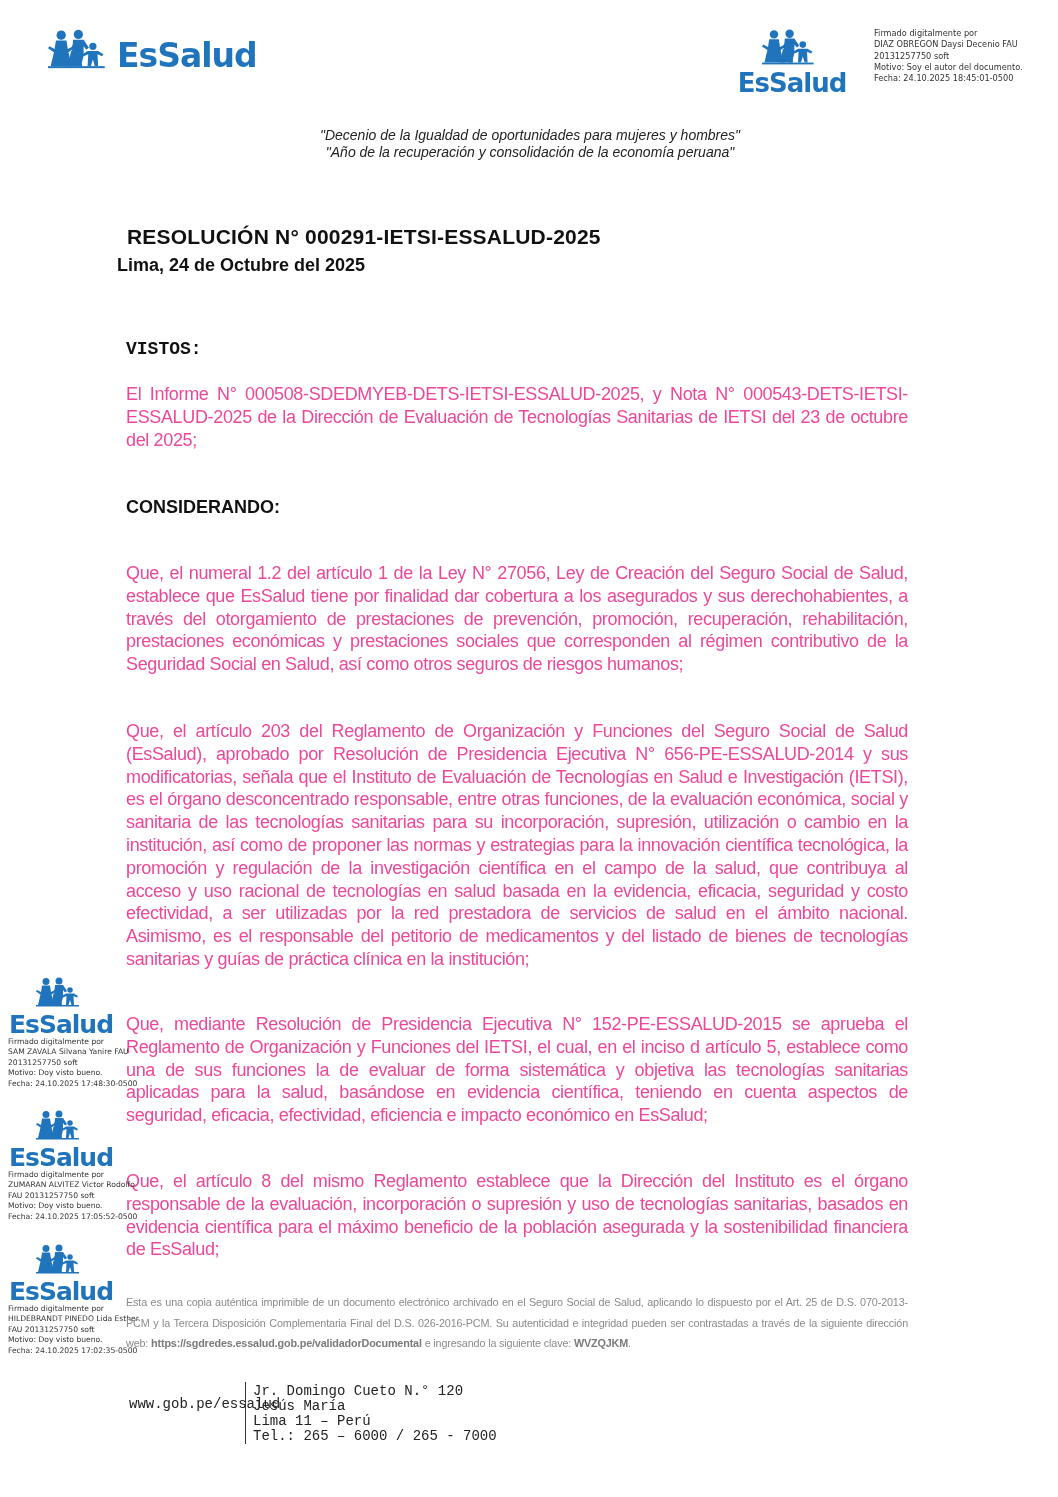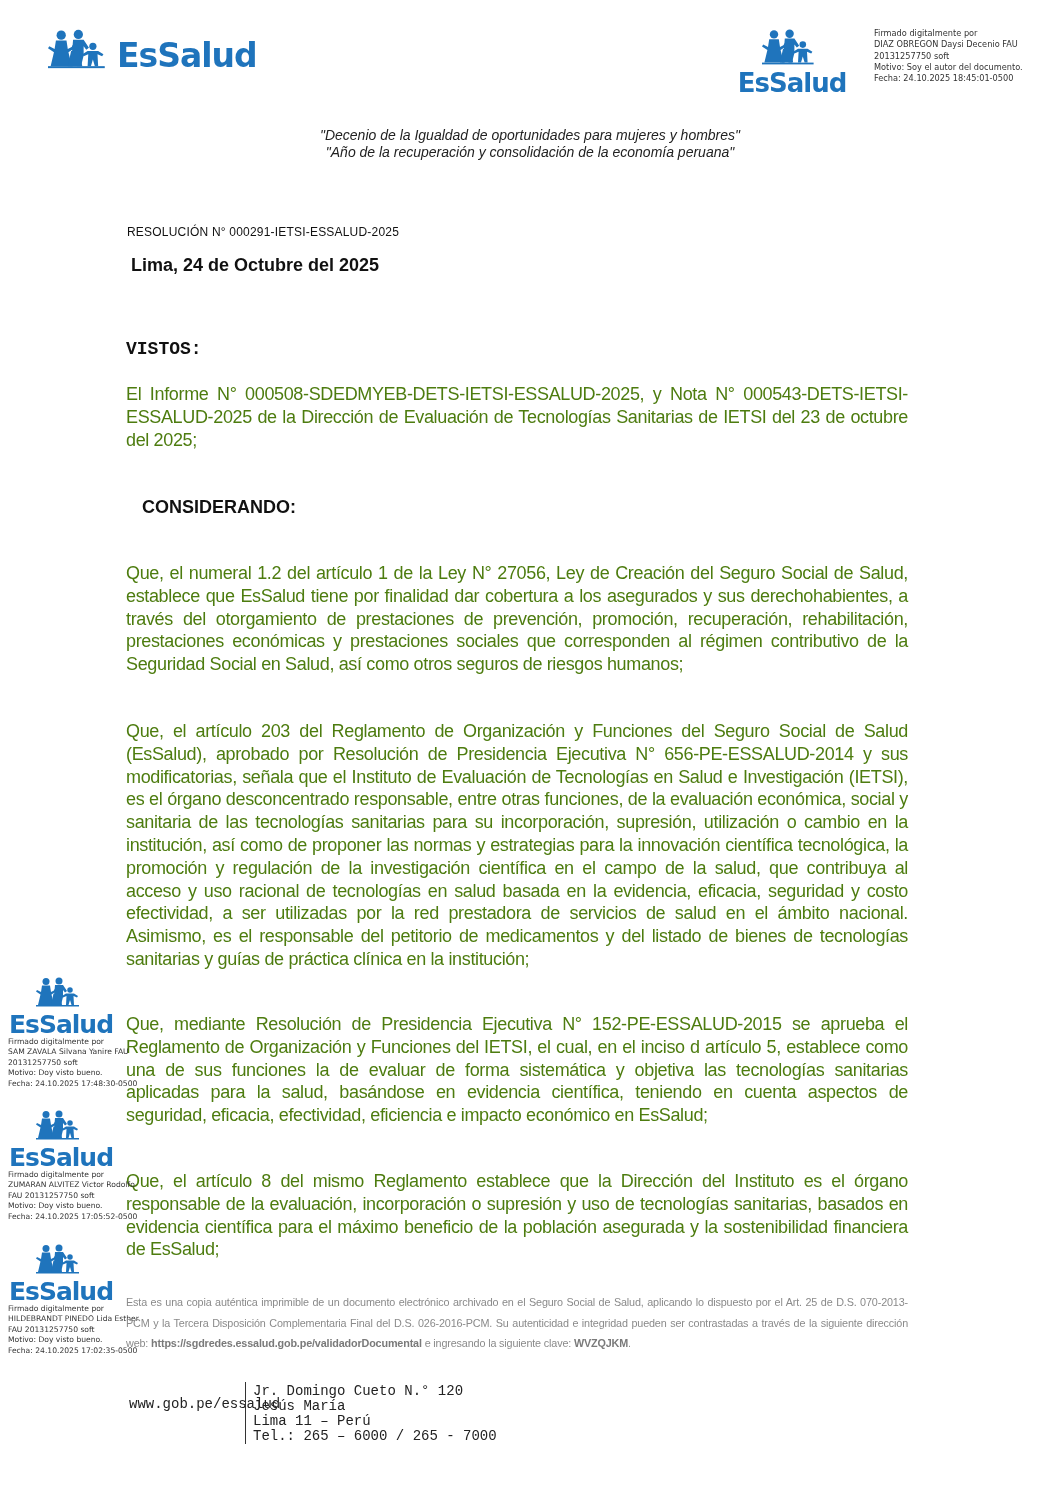--- a/index.html
+++ b/index.html
@@ -2,24 +2,24 @@
 <html><head>
 <meta charset="utf-8">
 <style>
   html, body { margin:0; padding:0; background:#ffffff; }
   body { width:1058px; height:1497px; position:relative; overflow:hidden; font-family:"Liberation Sans", sans-serif; color:#111; }
   .abs { position:absolute; }
   .logo { display:flex; align-items:flex-end; color:#1f74bc; }
   .logo .wordmark { font-family:"DejaVu Sans", sans-serif; font-weight:bold; color:#1f74bc; letter-spacing:-1px; }
   .sig-text { font-family:"DejaVu Sans", sans-serif; font-size:8.2px; line-height:11.3px; color:#333; white-space:nowrap; }
   .slogan { font-style:italic; font-size:14px; line-height:17px; text-align:center; color:#222; }
-  .title { font-weight:normal; font-size:12px; letter-spacing:0.2px; }
+  .title { font-weight:bold; font-size:21px; letter-spacing:0.2px; }
   .date { font-size:18px; font-weight:bold; }
   .heading { font-weight:bold; font-size:18px; }
-  .para { font-family:"Liberation Sans", sans-serif; font-size:18px; line-height:22.8px; text-align:justify; width:782px; color:#4d7c0f; letter-spacing:-0.35px; }
+  .para { font-family:"Liberation Sans", sans-serif; font-size:18px; line-height:22.8px; text-align:justify; width:782px; color:#ec4899; letter-spacing:-0.35px; }
   .footer-note { font-family:Liberation Sans, sans-serif; font-size:10.8px; line-height:20.5px; color:#8a8a8a; width:782px; text-align:justify; letter-spacing:-0.15px; }
   .footer-note b { color:#7a7a7a; }
   .addr { font-family:Liberation Mono, monospace; font-size:14px; line-height:15px; color:#222; }
   .vline { background:#333; width:1px; }
 </style>
 </head>
 <body>
 
 <svg width="0" height="0" style="position:absolute">
   <defs>
@@ -67,26 +67,26 @@
   <div>Motivo: Soy el autor del documento.</div>
   <div>Fecha: 24.10.2025 18:45:01-0500</div>
 </div>
 
 <div class="abs slogan" style="left:200px; top:127px; width:660px;">
   <div>"Decenio de la Igualdad de oportunidades para mujeres y hombres"</div>
   <div>"Año de la recuperación y consolidación de la economía peruana"</div>
 </div>
 
 <div class="abs title" style="left:127px; top:225px;">RESOLUCIÓN N° 000291-IETSI-ESSALUD-2025</div>
-<div class="abs date" style="left:131px; top:255px;">Lima, 24 de Octubre del 2025</div>
+<div class="abs date" style="left:117px; top:255px;">Lima, 24 de Octubre del 2025</div>
 
 <div class="abs heading" style="left:126px; top:339px;font-family:Liberation Mono, monospace;">VISTOS:</div>
 <div class="abs para" style="left:126px; top:383px;">El Informe N° 000508-SDEDMYEB-DETS-IETSI-ESSALUD-2025, y Nota N° 000543-DETS-IETSI-ESSALUD-2025 de la Dirección de Evaluación de Tecnologías Sanitarias de IETSI del 23 de octubre del 2025;</div>
 
-<div class="abs heading" style="left:126px; top:497px;margin-left:16px;">CONSIDERANDO:</div>
+<div class="abs heading" style="left:126px; top:497px;">CONSIDERANDO:</div>
 
 <div class="abs para" style="left:126px; top:562px;">Que, el numeral 1.2 del artículo 1 de la Ley N° 27056, Ley de Creación del Seguro Social de Salud, establece que EsSalud tiene por finalidad dar cobertura a los asegurados y sus derechohabientes, a través del otorgamiento de prestaciones de prevención, promoción, recuperación, rehabilitación, prestaciones económicas y prestaciones sociales que corresponden al régimen contributivo de la Seguridad Social en Salud, así como otros seguros de riesgos humanos;</div>
 <div class="abs para" style="left:126px; top:720px;">Que, el artículo 203 del Reglamento de Organización y Funciones del Seguro Social de Salud (EsSalud), aprobado por Resolución de Presidencia Ejecutiva N° 656-PE-ESSALUD-2014 y sus modificatorias, señala que el Instituto de Evaluación de Tecnologías en Salud e Investigación (IETSI), es el órgano desconcentrado responsable, entre otras funciones, de la evaluación económica, social y sanitaria de las tecnologías sanitarias para su incorporación, supresión, utilización o cambio en la institución, así como de proponer las normas y estrategias para la innovación científica tecnológica, la promoción y regulación de la investigación científica en el campo de la salud, que contribuya al acceso y uso racional de tecnologías en salud basada en la evidencia, eficacia, seguridad y costo efectividad, a ser utilizadas por la red prestadora de servicios de salud en el ámbito nacional. Asimismo, es el responsable del petitorio de medicamentos y del listado de bienes de tecnologías sanitarias y guías de práctica clínica en la institución;</div>
 <div class="abs para" style="left:126px; top:1013px;">Que, mediante Resolución de Presidencia Ejecutiva N° 152-PE-ESSALUD-2015 se aprueba el Reglamento de Organización y Funciones del IETSI, el cual, en el inciso d artículo 5, establece como una de sus funciones la de evaluar de forma sistemática y objetiva las tecnologías sanitarias aplicadas para la salud, basándose en evidencia científica, teniendo en cuenta aspectos de seguridad, eficacia, efectividad, eficiencia e impacto económico en EsSalud;</div>
 <div class="abs para" style="left:126px; top:1170px;">Que, el artículo 8 del mismo Reglamento establece que la Dirección del Instituto es el órgano responsable de la evaluación, incorporación o supresión y uso de tecnologías sanitarias, basados en evidencia científica para el máximo beneficio de la población asegurada y la sostenibilidad financiera de EsSalud;</div>
 
 <div class="abs" style="left:8px; top:975px;">
   <div style="text-align:center; width:106px;">
     <svg width="50" height="34">
         <use href="#family"></use>

